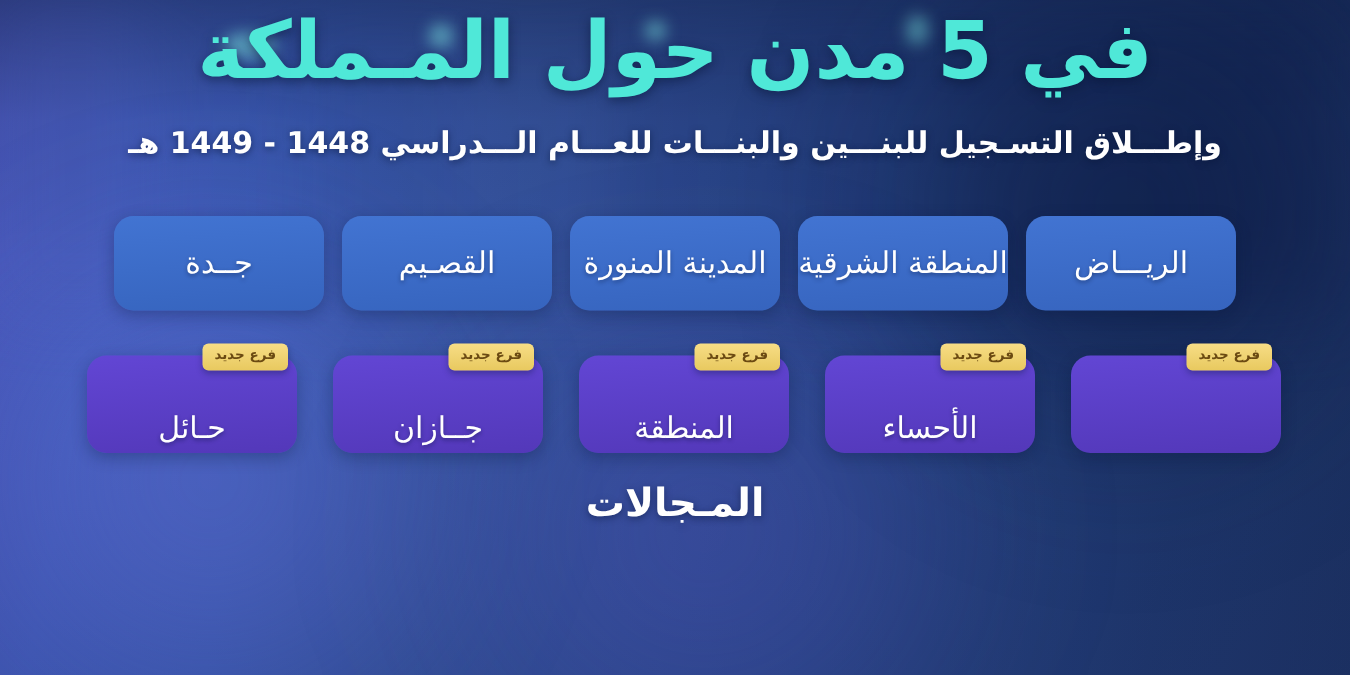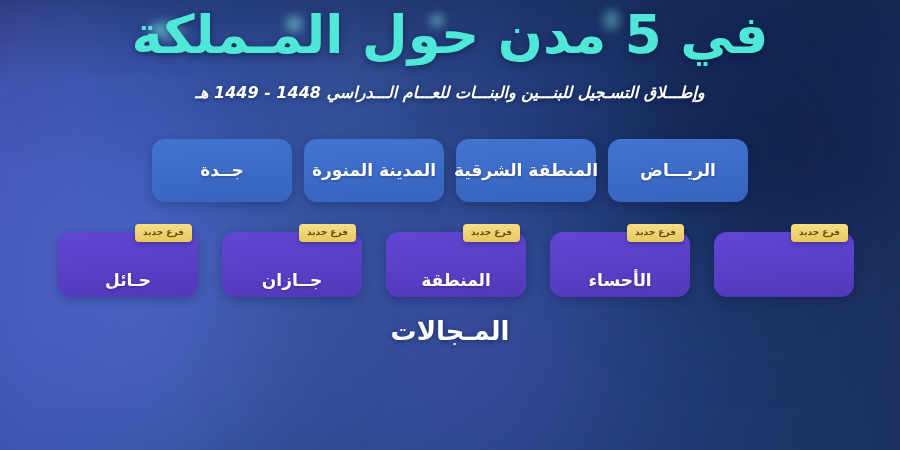--- a/index.html
+++ b/index.html
@@ -130,27 +130,26 @@
     line-height: 1.18;
     font-weight: bold;
     color: #4fe8d8;
     letter-spacing: 0.5px;
     text-shadow: 0 2px 7px rgba(8,20,52,0.55);
     white-space: nowrap;
   }
 
   .subtitle {
     margin-top: 16px;
-    font-size: 16px;
+    font-size: 20px;
     font-weight: bold;
     color: #ffffff;
     letter-spacing: 0.2px;
     text-shadow: 0 1px 5px rgba(8,20,52,0.55);
     white-space: nowrap;
-    font-style: italic;
   }
 
   .card-row {
     display: flex;
     flex-direction: row;
     justify-content: center;
     gap: 12px;
     width: 100%;
   }
 
@@ -174,22 +173,22 @@
   }
 
   .city-card.secondary {
     height: 65px;
     background: #5b40c6;
     background: linear-gradient(175deg, #6246d4 0%, #5338b9 100%);
     margin-left: 12px;
   }
 
   .city-label {
-    font-size: 17px;
-    font-weight: bold;
+    font-size: 20px;
+    font-weight: normal;
     color: #ffffff;
     letter-spacing: 0.3px;
     white-space: nowrap;
     text-shadow: 0 1px 3px rgba(8,20,52,0.40);
   }
 
   .city-card.secondary .city-label {
     position: relative;
     top: 16px;
   }
@@ -248,20 +247,23 @@
       </div>
 
       <div class="city-card primary">
         <span class="city-label">المنطقة الشرقية</span>
       </div>
 
       <div class="city-card primary">
         <span class="city-label">المدينة المنورة</span>
       </div>
 
+      <div class="city-card primary">
+        <span class="city-label">القصـيم</span>
+      </div>
 
       <div class="city-card primary">
         <span class="city-label">جــدة</span>
       </div>
 
     </div>
 
     <div class="card-row" id="row-secondary">
 
       <div class="city-card secondary">

